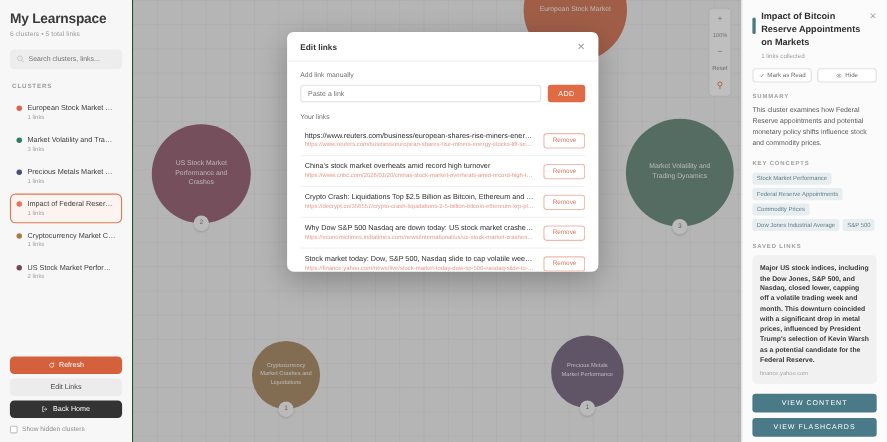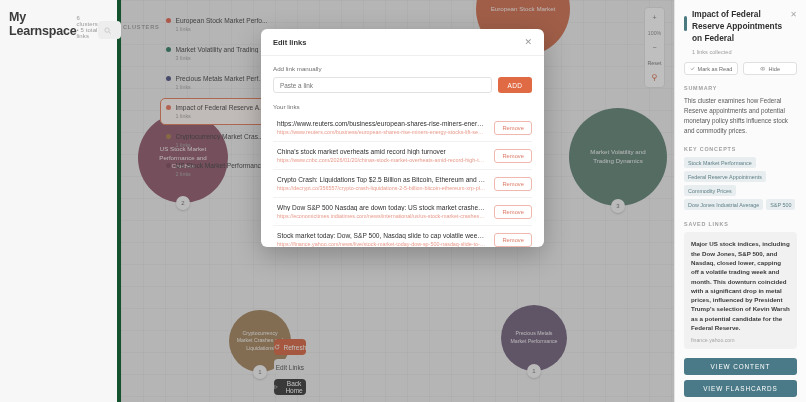--- a/index.html
+++ b/index.html
@@ -8,23 +8,23 @@
     font-family: "Liberation Sans", sans-serif;
     background: #ffffff;
     overflow: hidden;
   }
   .app { position: relative; width: 806px; height: 402px; display: flex; }
 
   
   .sidebar {
     width: 121px; height: 402px;
     background: #f7f7f7;
-    border-right: 4px solid #14532d;
+    border-right: 1px solid #14532d;
     padding: 11px 9px 0 9px;
-    display: flex; flex-direction: row;
+    display: flex; flex-direction: column;
     position: relative; z-index: 2;
   }
   .brand {
     font-size: 12.5px; font-weight: 700; color: #3b3b3b;
     letter-spacing: -0.2px; line-height: 1.1;
   }
   .brand-sub { font-size: 6px; color: #9a9a9a; margin-top: 4px; letter-spacing: .1px; }
   .search-wrap {
     margin-top: 10px; height: 18px;
     background: #ededed; border-radius: 4px;
@@ -364,21 +364,21 @@
           </div>
           <button class="remove-btn">Remove</button>
         </div>
       </div>
     </div>
   </section>
 
   <aside class="detail">
     <div class="d-head">
       <span class="d-bar"></span>
-      <span class="d-title">Impact of Federal Reserve Appointments on Federal</span>
+      <span class="d-title">Impact of Bitcoin Reserve Appointments on Markets</span>
       <span class="d-close">✕</span>
     </div>
     <div class="d-sub">1 links collected</div>
 
     <div class="d-btns">
       <button class="d-btn">
         <svg width="5" height="5" viewBox="0 0 16 16">
           <path d="M3 8.5l3.5 3.5L13 4.5" fill="none" stroke="#6c6c6c" stroke-width="2"></path>
         </svg>
         <span>Mark as Read</span>

